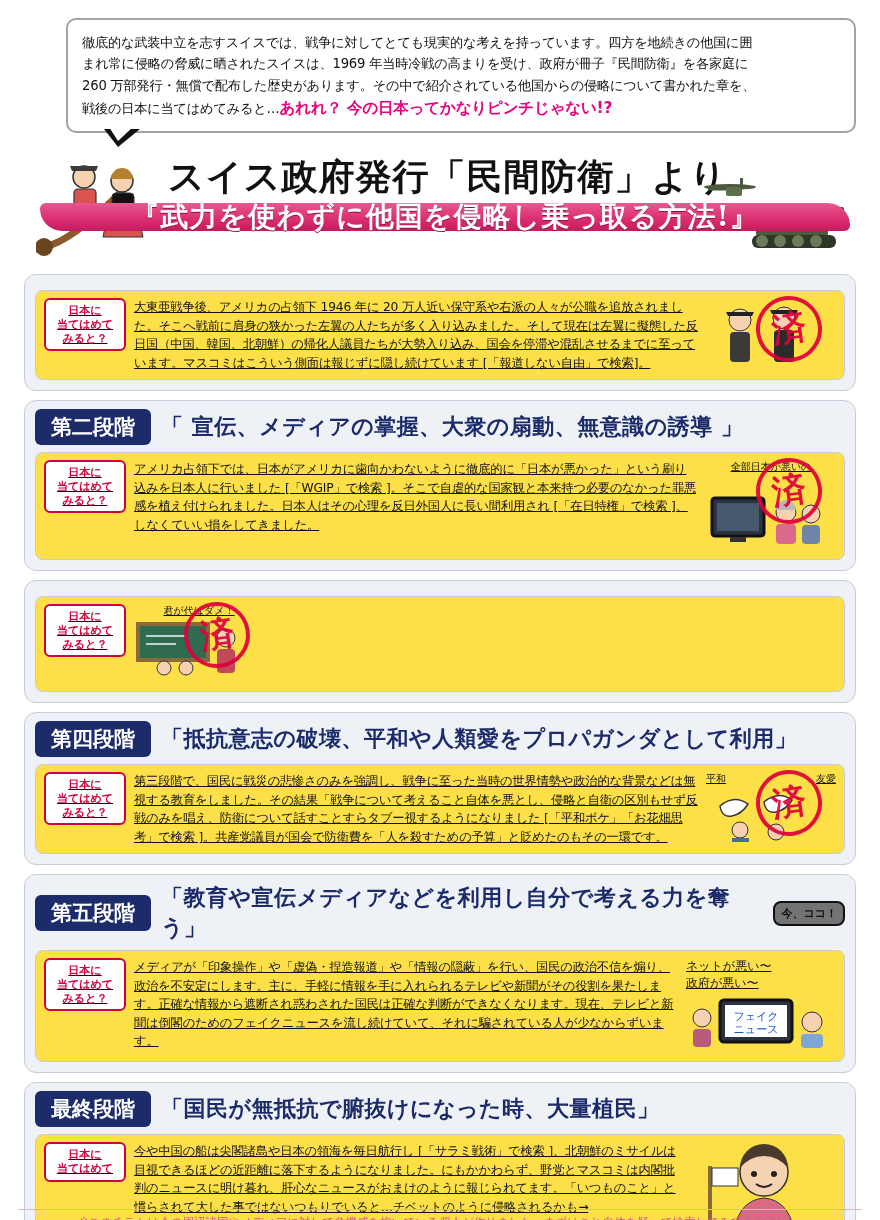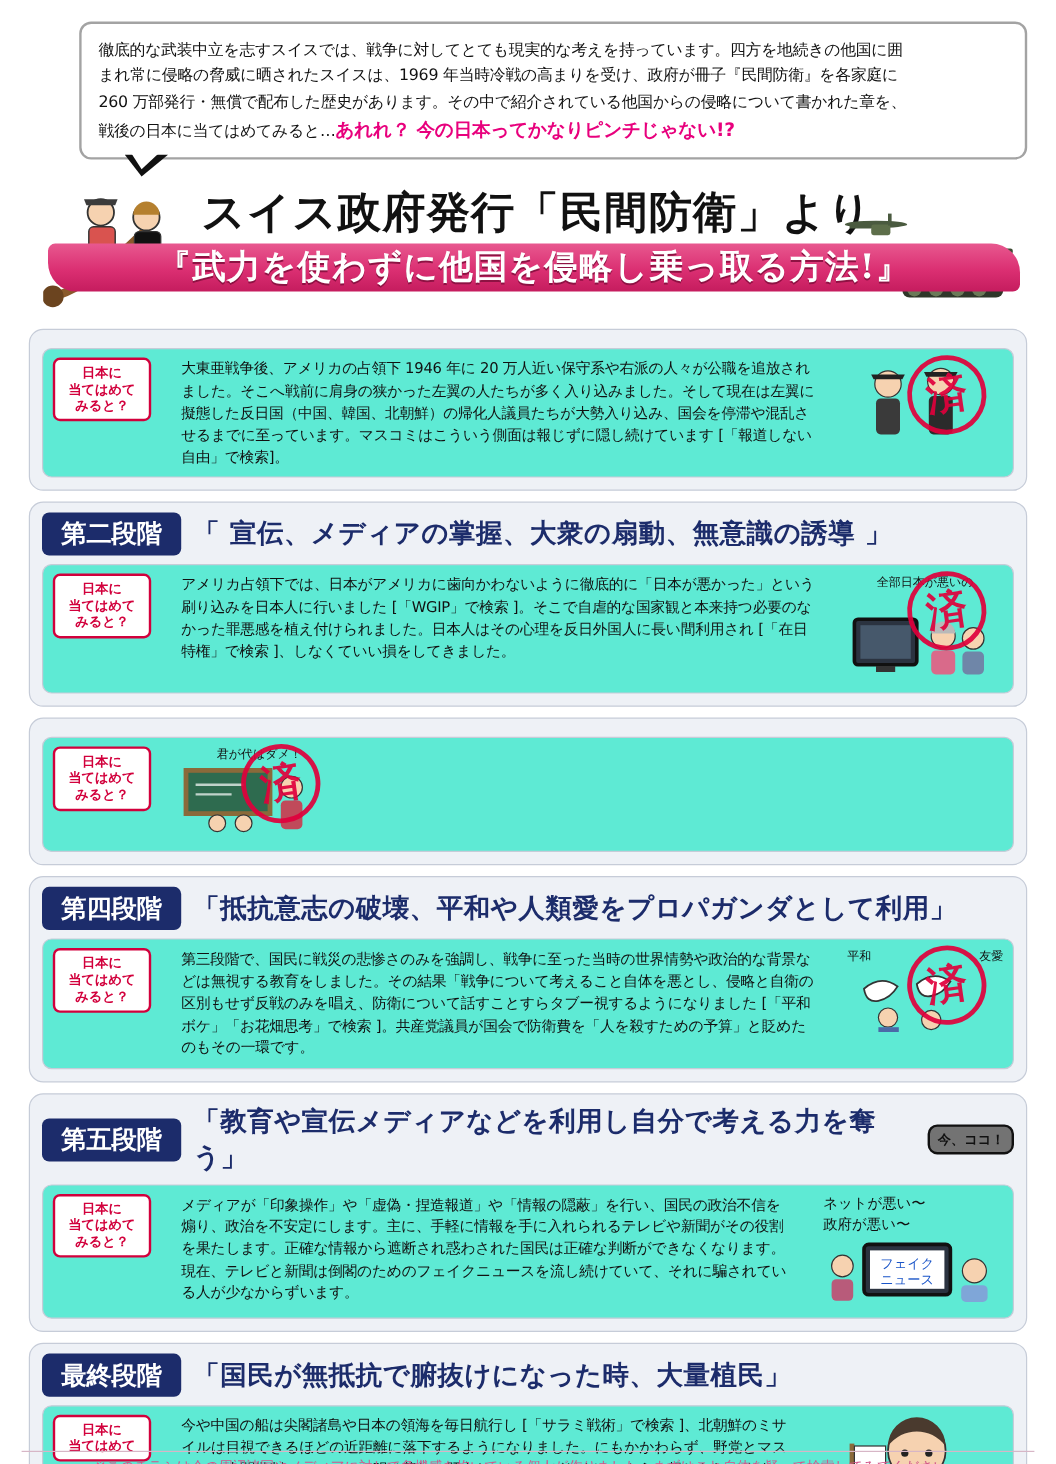--- a/index.html
+++ b/index.html
@@ -35,21 +35,21 @@
   .intro .hl{color:#e8007d;font-weight:bold;font-size:15.5px;}
 
   
   .titlewrap{position:relative;height:118px;margin-top:14px;}
   .title-main{
     position:absolute;left:150px;top:6px;
     font-size:36px;font-weight:bold;letter-spacing:1px;color:#111;
     font-family:"DejaVu Serif","Liberation Serif",serif;
   }
   .title-band{
-    position:absolute;left:22px;top:56px;right:12px;height:40px;
+    position:absolute;left:22px;top:56px;right:12px;height:28px;
     background:linear-gradient(180deg,#e8588f 0%,#db2f72 55%,#c51c5e 100%);
     border-radius:6px 24px 6px 24px;
     display:flex;align-items:center;justify-content:center;
   }
   .title-band span{
     color:#fff;font-size:28px;font-weight:bold;letter-spacing:1px;
     font-family:"DejaVu Serif","Liberation Serif",serif;
     text-shadow:0 1px 0 #8e1243;
   }
   .alphorn{position:absolute;left:18px;top:0px;width:130px;height:110px;}
@@ -69,22 +69,22 @@
     background:#1c2c6b;color:#fff;
     font-weight:bold;font-size:21px;
     padding:4px 16px;border-radius:6px;white-space:nowrap;
     font-family:"DejaVu Serif","Liberation Serif",serif;
   }
   .stage-title{
     color:#1c2c6b;font-weight:bold;font-size:22px;letter-spacing:0.5px;
     font-family:"DejaVu Serif","Liberation Serif",serif;
   }
   .stage-body{
-    position:relative;margin-top:7px;background:#5eead4;border:1px solid #c6ccd8;border-radius:8px;
-    padding:7px 8px 7px 8px;display:flex;gap:25px;min-height:66px;
+    position:relative;margin-top:7px;background:#fde047;border:1px solid #c6ccd8;border-radius:8px;
+    padding:7px 8px 7px 8px;display:flex;gap:8px;min-height:66px;text-decoration:underline;
   }
   .stamp-label{
     flex:0 0 74px;
     align-self:flex-start;
     border:2px solid #d2003c;border-radius:6px;
     color:#d2003c;font-weight:bold;font-size:11px;line-height:1.25;
     text-align:center;padding:4px 2px;background:#fff;
   }
   .stage-text{
     flex:1 1 auto;font-size:12.3px;line-height:1.5;letter-spacing:-0.2px;

